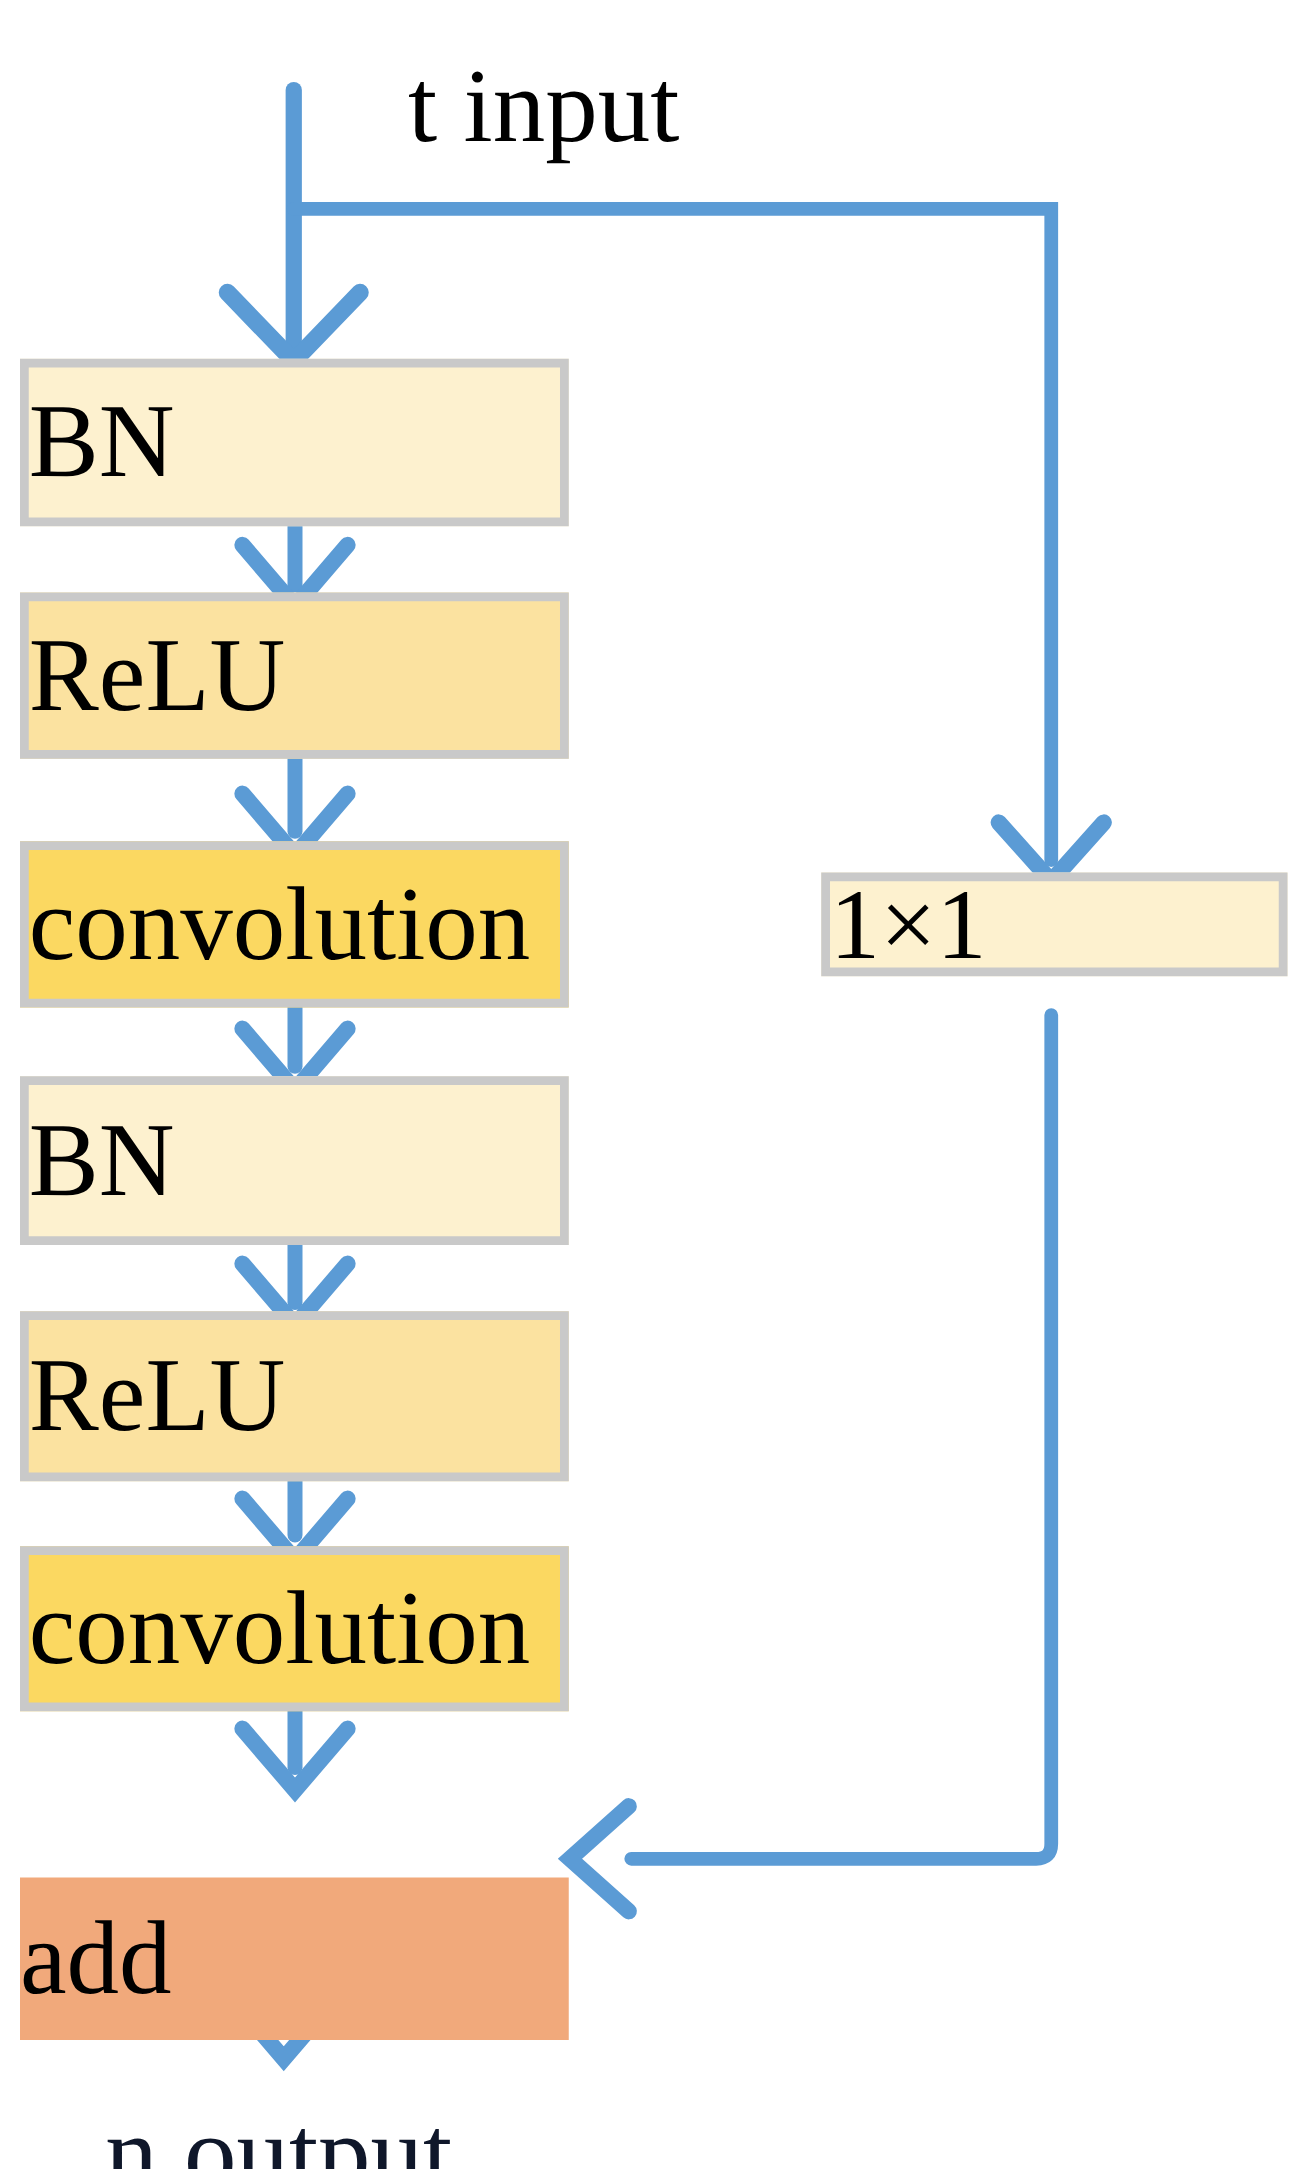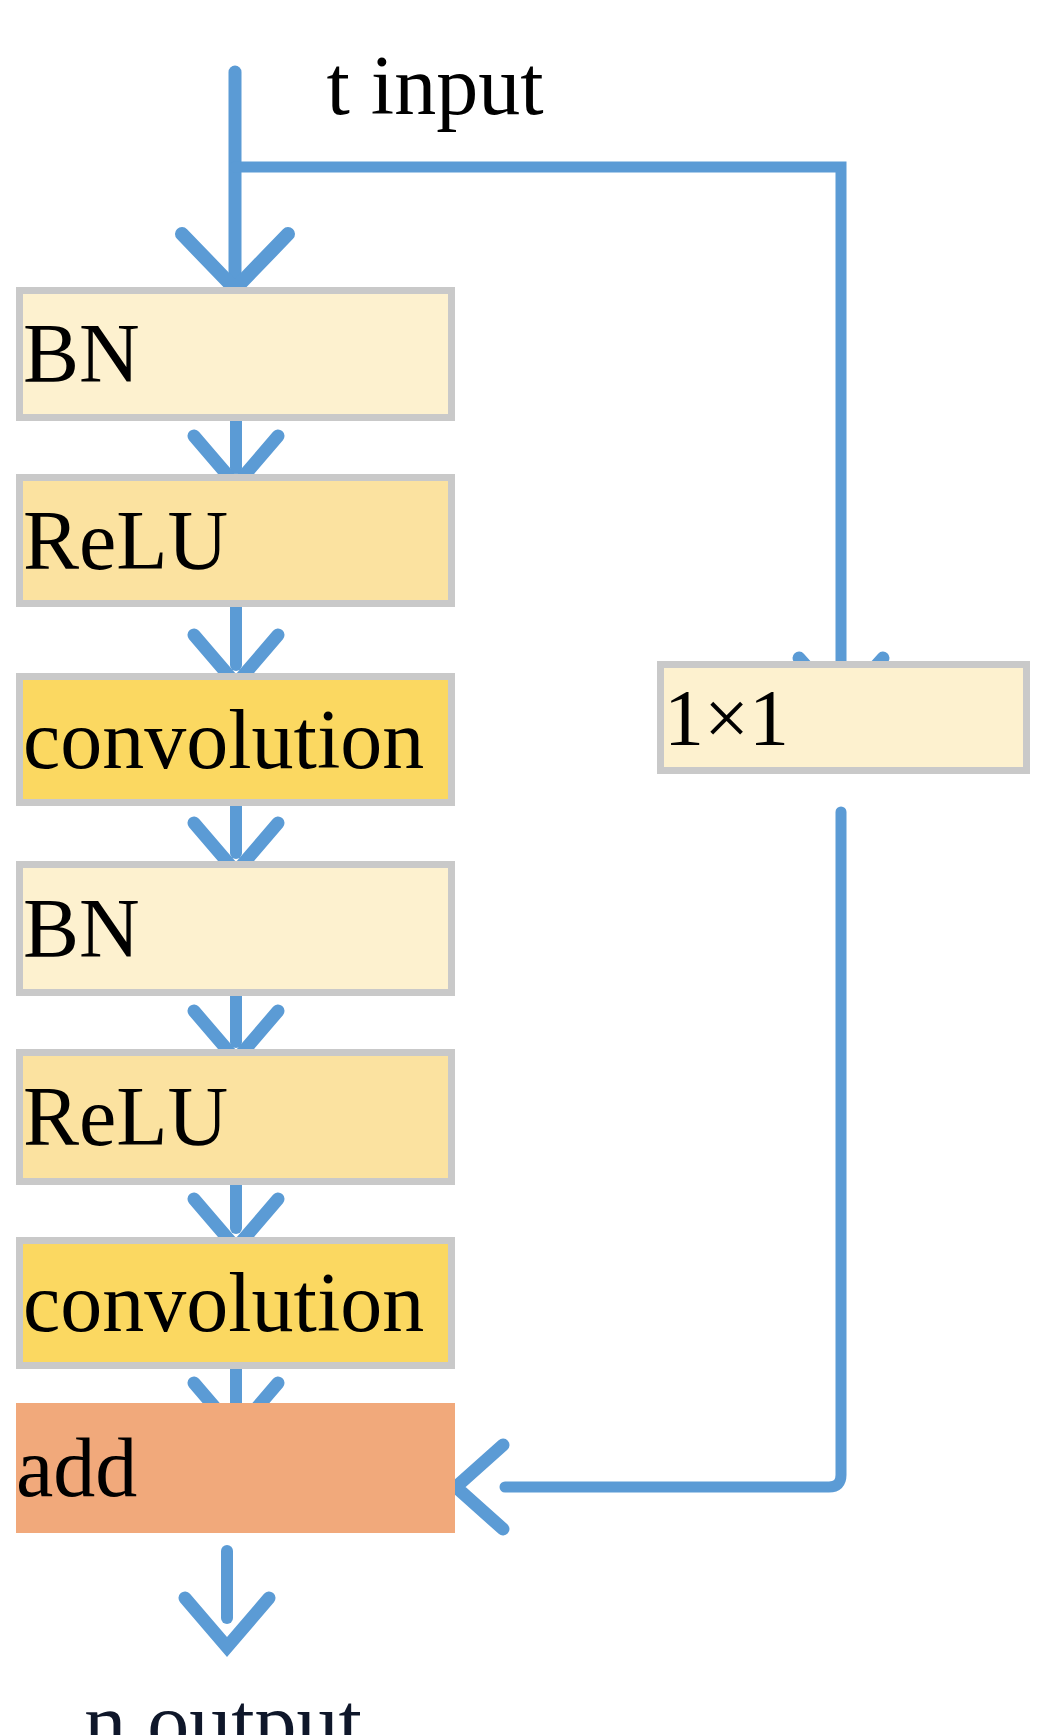--- a/index.html
+++ b/index.html
@@ -118,23 +118,23 @@
   </div>
 
   <div class="box" style="left: 16px; top: 1013px; width: 439px; height: 136px; background: rgb(251, 226, 160); border-color: rgb(201, 201, 201);">
     <span>ReLU</span>
   </div>
 
   <div class="box" style="left: 16px; top: 1201px; width: 439px; height: 132px; background: rgb(251, 216, 97); border-color: rgb(201, 201, 201);">
     <span>convolution</span>
   </div>
 
-  <div class="box no-border" style="left: 16px; top: 1367px; width: 439px; height: 130px; background: rgb(241, 169, 123);">
+  <div class="box no-border" style="left: 16px; top: 1466px; width: 439px; height: 130px; background: rgb(241, 169, 123);">
     <span>add</span>
   </div>
 
-  <div class="box shortcut" style="left: 657px; top: 625px; width: 373px; height: 113px; background: rgb(253, 241, 207); border-color: rgb(201, 201, 201);">
+  <div class="box shortcut" style="left: 657px; top: 662px; width: 373px; height: 83px; background: rgb(253, 241, 207); border-color: rgb(201, 201, 201);">
     <span>1×1</span>
   </div>
 
   <div class="flow-label" style="left: 68px; top: 1645px; width: 310px; color: #0f172a;">n output</div>
 
 </div>
 
 </body></html>

